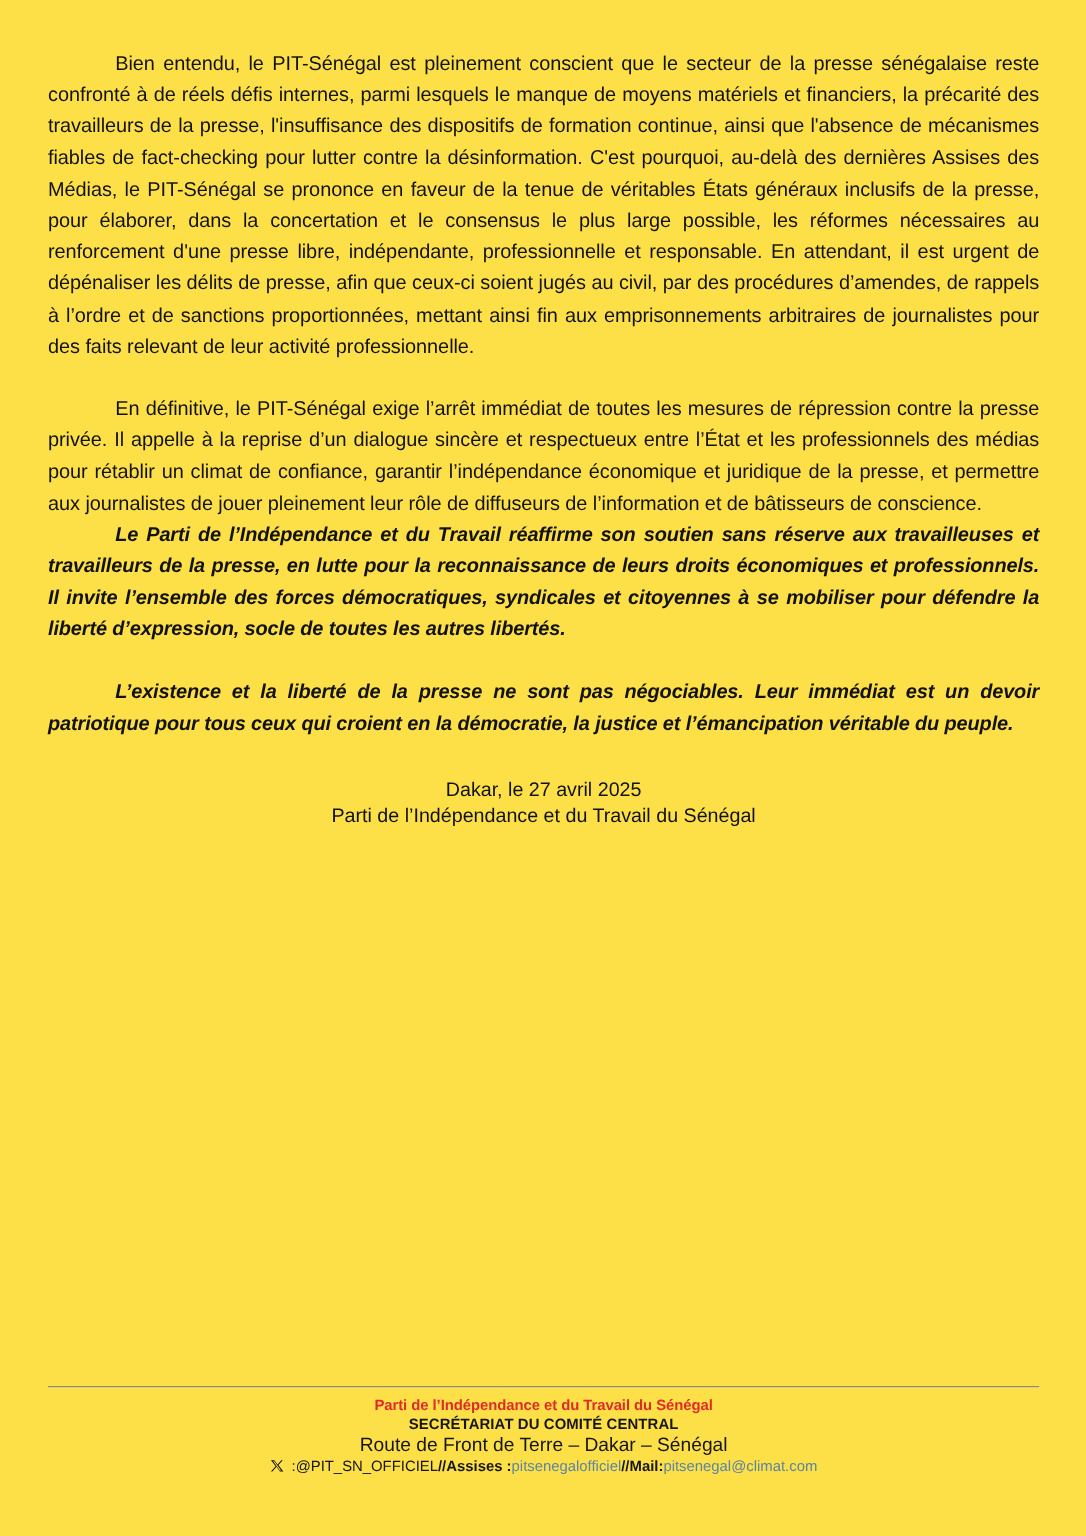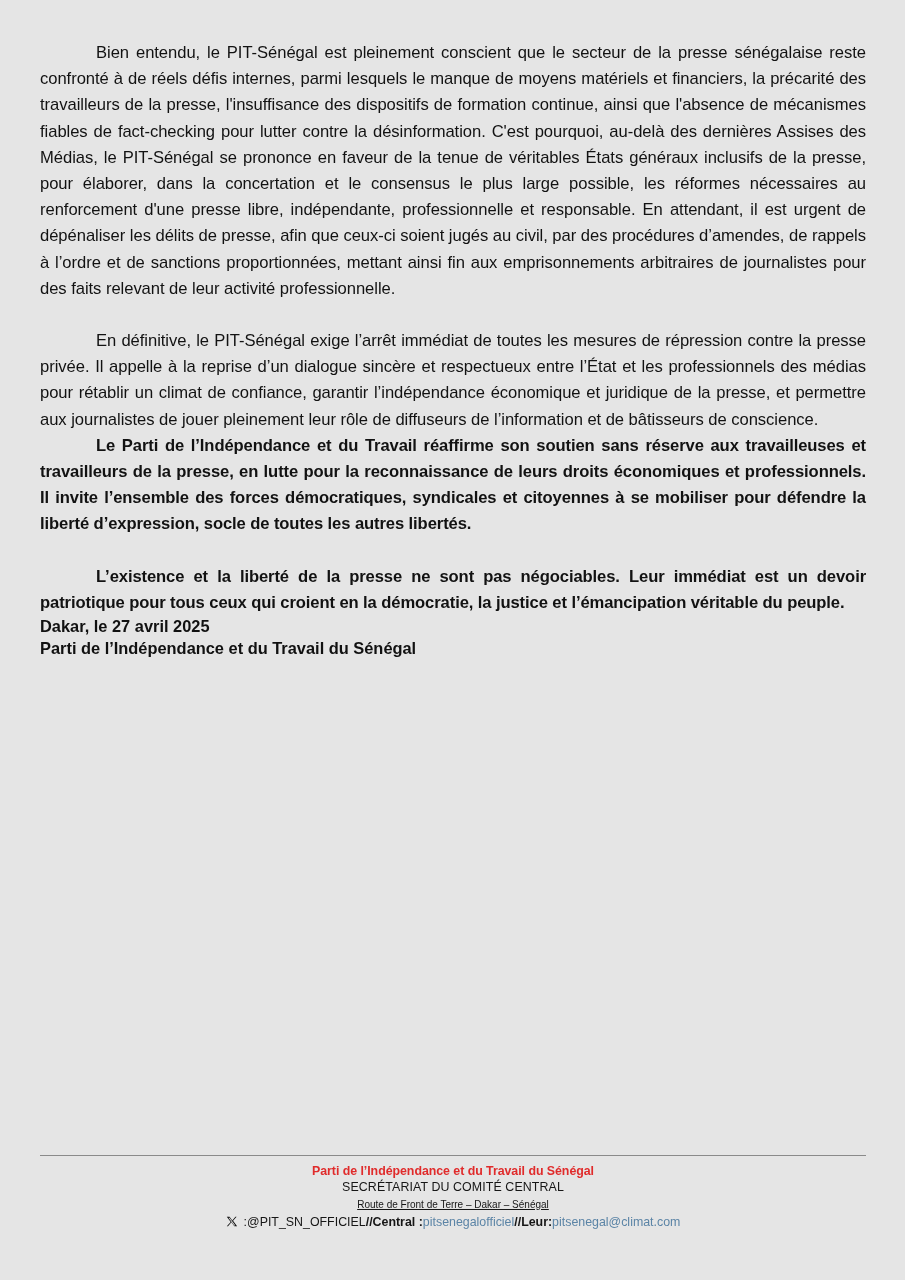--- a/index.html
+++ b/index.html
@@ -5,21 +5,21 @@
   html, body {
     margin: 0;
     padding: 0;
     background: #ffffff;
   }
 
   .page {
     position: relative;
     width: 905px;
     height: 1280px;
-    background: #e5e5e5;
+    background: #fde047;
     box-sizing: border-box;
     font-family: "Liberation Sans", "DejaVu Sans", sans-serif;
     color: #111111;
     overflow: hidden;
   }
 
   .content {
     position: absolute;
     left: 40px;
     top: 40px;
@@ -37,34 +37,36 @@
     letter-spacing: -0.05px;
   }
 
   p.body-par.indent {
     text-indent: 56px;
   }
 
   p.body-par.bold {
     font-weight: 700;
     letter-spacing: -0.1px;
+    font-style: italic;
   }
 
   .par-gap {
     height: 26px;
   }
 
   .par-gap-small {
     height: 0px;
   }
 
   
   .signature {
-    text-align: left;
-    font-weight: 700;
+    margin-top: 32px;
+    text-align: center;
+    font-weight: 400;
     font-size: 16.4px;
     line-height: 21.5px;
     color: #111111;
   }
   .signature div {
     white-space: nowrap;
   }
 
   
   .footer {
@@ -85,32 +87,31 @@
   .footer-org {
     font-size: 12.4px;
     font-weight: 700;
     color: #e02b2b;
     line-height: 16px;
     letter-spacing: -0.05px;
   }
 
   .footer-dept {
     font-size: 12.4px;
-    font-weight: 400;
+    font-weight: 700;
     color: #161616;
     line-height: 16.5px;
     letter-spacing: 0.1px;
   }
 
   .footer-address {
-    font-size: 10px;
+    font-size: 16px;
     font-weight: 400;
     color: #161616;
     line-height: 17px;
-    text-decoration: underline;
   }
 
   .footer-contact {
     font-size: 12.4px;
     font-weight: 400;
     color: #161616;
     line-height: 18px;
     display: flex;
     align-items: center;
     justify-content: center;
@@ -181,23 +182,23 @@
 
       <span class="x-icon">
         <svg viewBox="0 0 24 24" width="13" height="13" aria-hidden="true">
           <path fill="#111111" d="M1.5 1.5h5.1l5.05 6.75L17.4 1.5h2.2l-6.6 7.4 7.5 10.1h-5.1l-5.4-7.25-6.3 7.25H1.5l7.2-8.1L1.5 1.5zm3.2 1.6 10.6 14.3h1.9L6.6 3.1H4.7z"></path>
         </svg>
       </span>
 
       <span class="contact-plain"> : </span>
       <span class="contact-plain">@PIT_SN_OFFICIEL</span>
       <span class="contact-sep"> // </span>
-      <span class="contact-plain contact-sep">Central : </span>
+      <span class="contact-plain contact-sep">Assises : </span>
       <span class="link-blue">pitsenegalofficiel</span>
       <span class="contact-sep"> // </span>
-      <span class="contact-plain contact-sep">Leur: </span>
+      <span class="contact-plain contact-sep">Mail: </span>
       <span class="link-blue">pitsenegal@climat.com</span>
 
     </div>
 
   </div>
 
 </div>
 
 </body></html>

